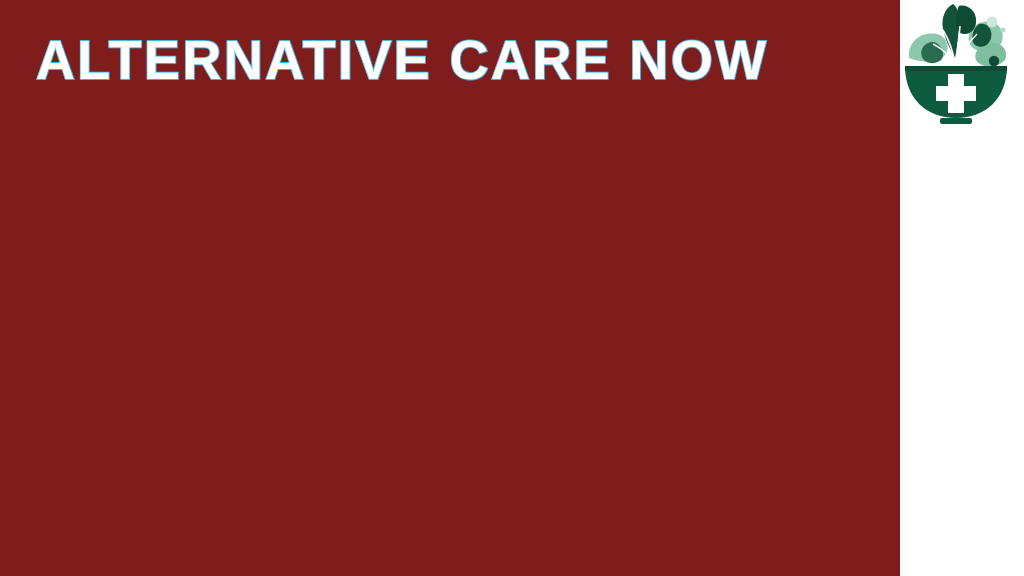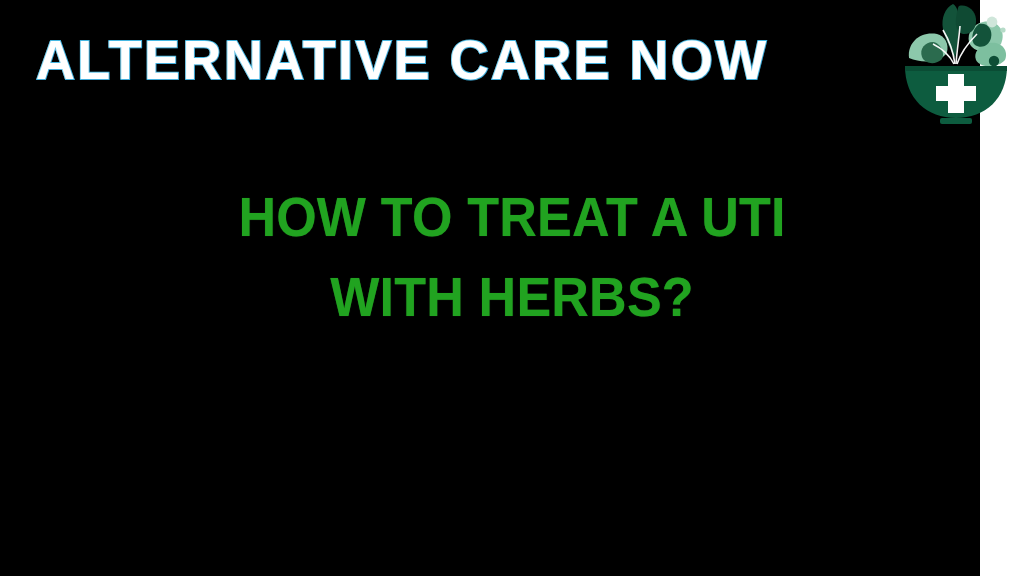--- a/index.html
+++ b/index.html
@@ -11,23 +11,23 @@
   body {
     width: 1024px;
     height: 576px;
     overflow: hidden;
     font-family: "Liberation Sans", sans-serif;
     position: relative;
   }
 
   #canvas {
     position: relative;
-    width: 980px;
+    width: 900px;
     height: 576px;
-    background: #000000;
+    background: #7f1d1d;
   }
 
   
   .brand-title {
     position: absolute;
     left: 36px;
     top: 27px;
     font-family: "Liberation Sans", sans-serif;
     font-weight: 700;
     font-size: 55px;
@@ -118,18 +118,14 @@
 
         <path d="M55 76 L 71 76 L 71 88 L 83 88 L 83 103 L 71 103 L 71 115 L 55 115 L 55 103 L 43 103 L 43 88 L 55 88 Z" fill="#ffffff"></path>
       </g>
 
       <g>
         <rect x="47" y="120" width="32" height="6" rx="2" fill="#0d5c3f"></rect>
       </g>
     </svg>
   </div>
 
-  <div class="headline">
-    <div class="headline-line l1">HOW TO TREAT A UTI</div>
-    <div class="headline-line l2">WITH HERBS?</div>
-  </div>
 
 </div>
 
 </body></html>

